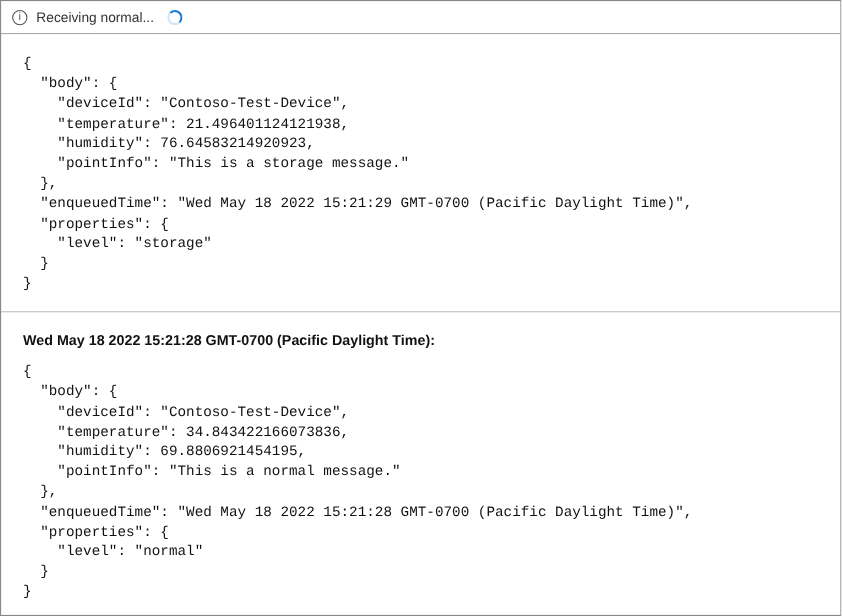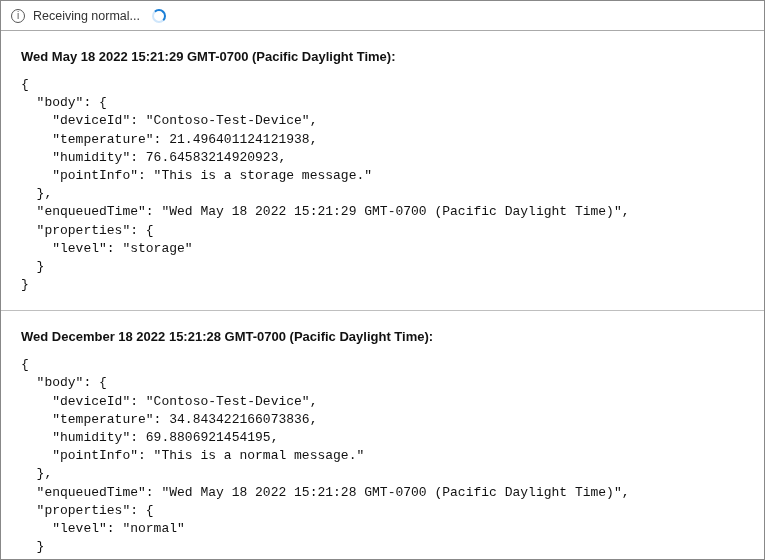--- a/index.html
+++ b/index.html
@@ -84,37 +84,36 @@
   <div class="statusbar">
     <span class="info-icon">i</span>
     <span>Receiving normal...</span>
     <span class="spinner"></span>
   </div>
 
   <div class="content-scroll">
     <div class="content-inner">
 
       <div class="event-block">
-        <div class="event-header">Wed May 18 2022 15:21:29 GMT-0700 (Pacific Daylight Time):</div>
         <div class="event-json">{
   "body": {
     "deviceId": "Contoso-Test-Device",
     "temperature": 21.496401124121938,
     "humidity": 76.64583214920923,
     "pointInfo": "This is a storage message."
   },
   "enqueuedTime": "Wed May 18 2022 15:21:29 GMT-0700 (Pacific Daylight Time)",
   "properties": {
     "level": "storage"
   }
 }</div>
       </div>
 
       <div class="event-block">
-        <div class="event-header">Wed December 18 2022 15:21:28 GMT-0700 (Pacific Daylight Time):</div>
+        <div class="event-header">Wed May 18 2022 15:21:28 GMT-0700 (Pacific Daylight Time):</div>
         <div class="event-json">{
   "body": {
     "deviceId": "Contoso-Test-Device",
     "temperature": 34.843422166073836,
     "humidity": 69.8806921454195,
     "pointInfo": "This is a normal message."
   },
   "enqueuedTime": "Wed May 18 2022 15:21:28 GMT-0700 (Pacific Daylight Time)",
   "properties": {
     "level": "normal"

